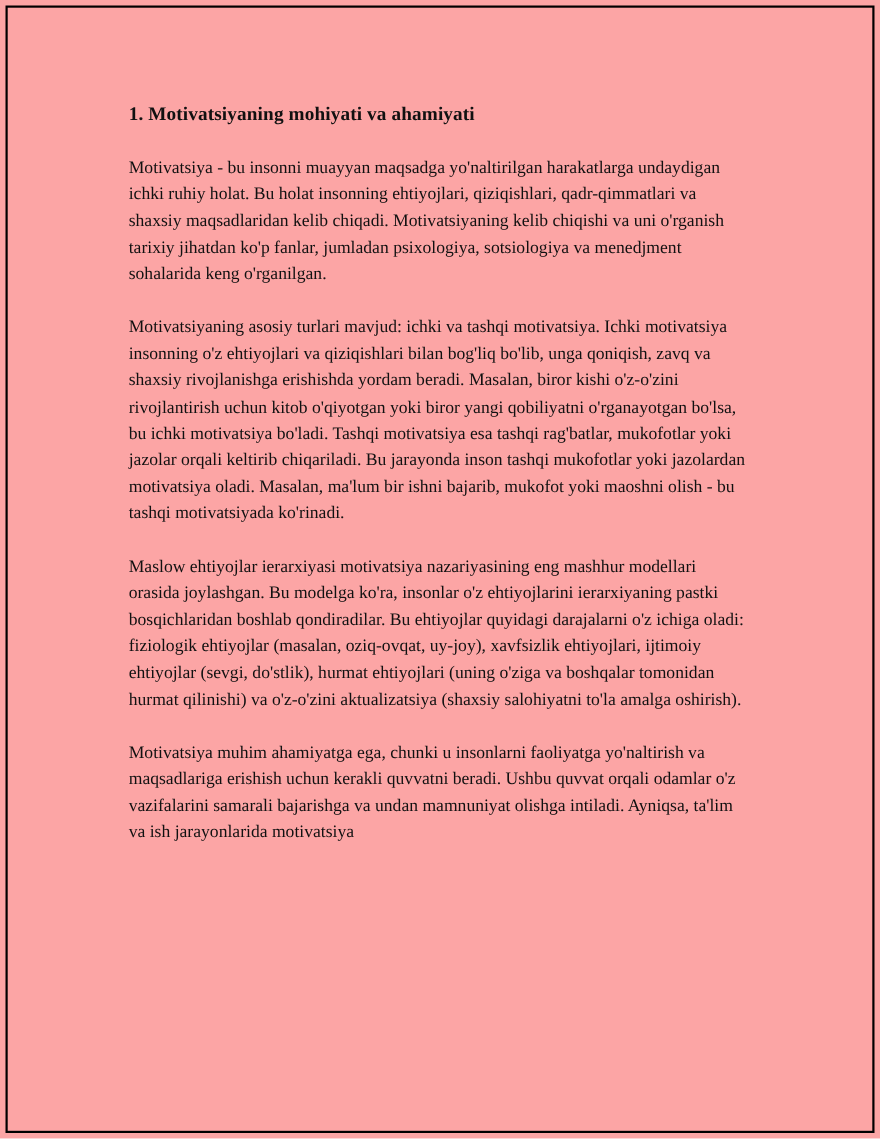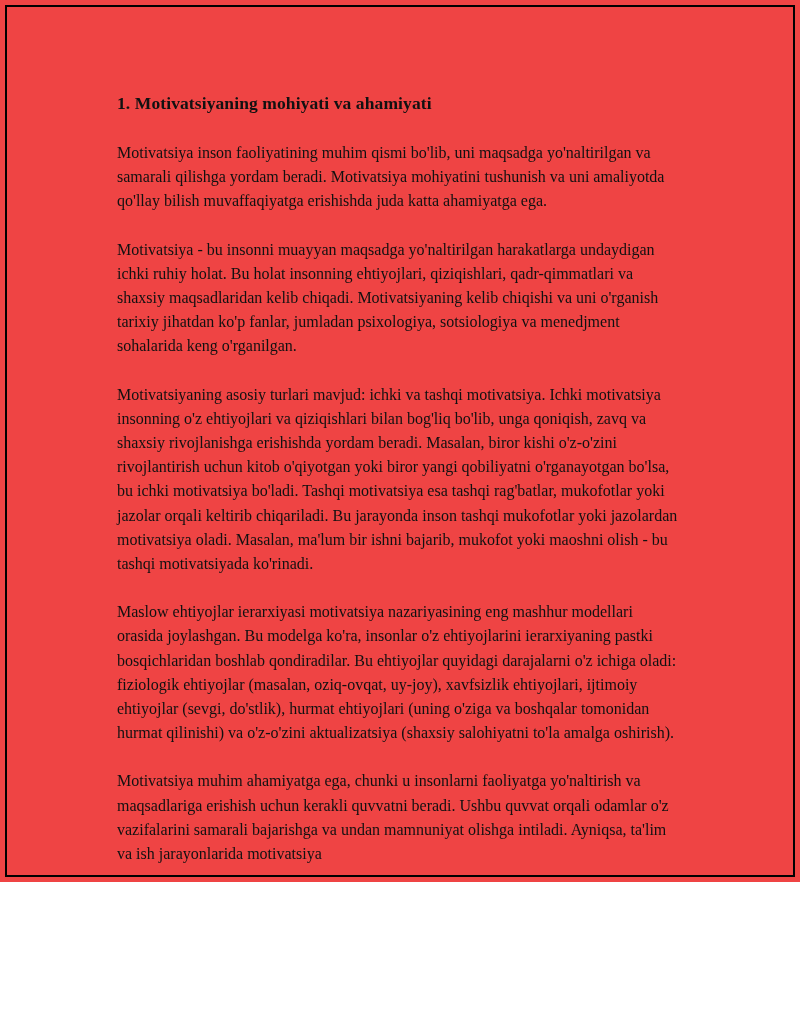--- a/index.html
+++ b/index.html
@@ -3,22 +3,22 @@
   <meta charset="utf-8">
   <style>
     html, body {
       margin: 0;
       padding: 0;
       background: #ffffff;
     }
     .page {
       position: relative;
       width: 800px;
-      height: 882px;
-      background: #ef4444;
+      height: 1035px;
+      background: #fca5a5;
       box-sizing: border-box;
       overflow: hidden;
       font-family: "Liberation Serif", "DejaVu Serif", serif;
       color: #111111;
     }
     .frame {
       position: absolute;
       top: 5px;
       left: 5px;
       right: 5px;
@@ -45,19 +45,18 @@
       text-align: left;
     }
   </style>
 </head>
 <body>
 
 <div class="page">
   <div class="frame"></div>
   <div class="content">
     <h1 class="doc-heading">1. Motivatsiyaning mohiyati va ahamiyati</h1>
-    <p class="doc-paragraph">Motivatsiya inson faoliyatining muhim qismi bo'lib, uni maqsadga yo'naltirilgan va samarali qilishga yordam beradi. Motivatsiya mohiyatini tushunish va uni amaliyotda qo'llay bilish muvaffaqiyatga erishishda juda katta ahamiyatga ega.</p>
     <p class="doc-paragraph">Motivatsiya - bu insonni muayyan maqsadga yo'naltirilgan harakatlarga undaydigan ichki ruhiy holat. Bu holat insonning ehtiyojlari, qiziqishlari, qadr-qimmatlari va shaxsiy maqsadlaridan kelib chiqadi. Motivatsiyaning kelib chiqishi va uni o'rganish tarixiy jihatdan ko'p fanlar, jumladan psixologiya, sotsiologiya va menedjment sohalarida keng o'rganilgan.</p>
     <p class="doc-paragraph">Motivatsiyaning asosiy turlari mavjud: ichki va tashqi motivatsiya. Ichki motivatsiya insonning o'z ehtiyojlari va qiziqishlari bilan bog'liq bo'lib, unga qoniqish, zavq va shaxsiy rivojlanishga erishishda yordam beradi. Masalan, biror kishi o'z-o'zini rivojlantirish uchun kitob o'qiyotgan yoki biror yangi qobiliyatni o'rganayotgan bo'lsa, bu ichki motivatsiya bo'ladi. Tashqi motivatsiya esa tashqi rag'batlar, mukofotlar yoki jazolar orqali keltirib chiqariladi. Bu jarayonda inson tashqi mukofotlar yoki jazolardan motivatsiya oladi. Masalan, ma'lum bir ishni bajarib, mukofot yoki maoshni olish - bu tashqi motivatsiyada ko'rinadi.</p>
     <p class="doc-paragraph">Maslow ehtiyojlar ierarxiyasi motivatsiya nazariyasining eng mashhur modellari orasida joylashgan. Bu modelga ko'ra, insonlar o'z ehtiyojlarini ierarxiyaning pastki bosqichlaridan boshlab qondiradilar. Bu ehtiyojlar quyidagi darajalarni o'z ichiga oladi: fiziologik ehtiyojlar (masalan, oziq-ovqat, uy-joy), xavfsizlik ehtiyojlari, ijtimoiy ehtiyojlar (sevgi, do'stlik), hurmat ehtiyojlari (uning o'ziga va boshqalar tomonidan hurmat qilinishi) va o'z-o'zini aktualizatsiya (shaxsiy salohiyatni to'la amalga oshirish).</p>
     <p class="doc-paragraph">Motivatsiya muhim ahamiyatga ega, chunki u insonlarni faoliyatga yo'naltirish va maqsadlariga erishish uchun kerakli quvvatni beradi. Ushbu quvvat orqali odamlar o'z vazifalarini samarali bajarishga va undan mamnuniyat olishga intiladi. Ayniqsa, ta'lim va ish jarayonlarida motivatsiya</p>
   </div>
 </div>
 
 </body></html>

